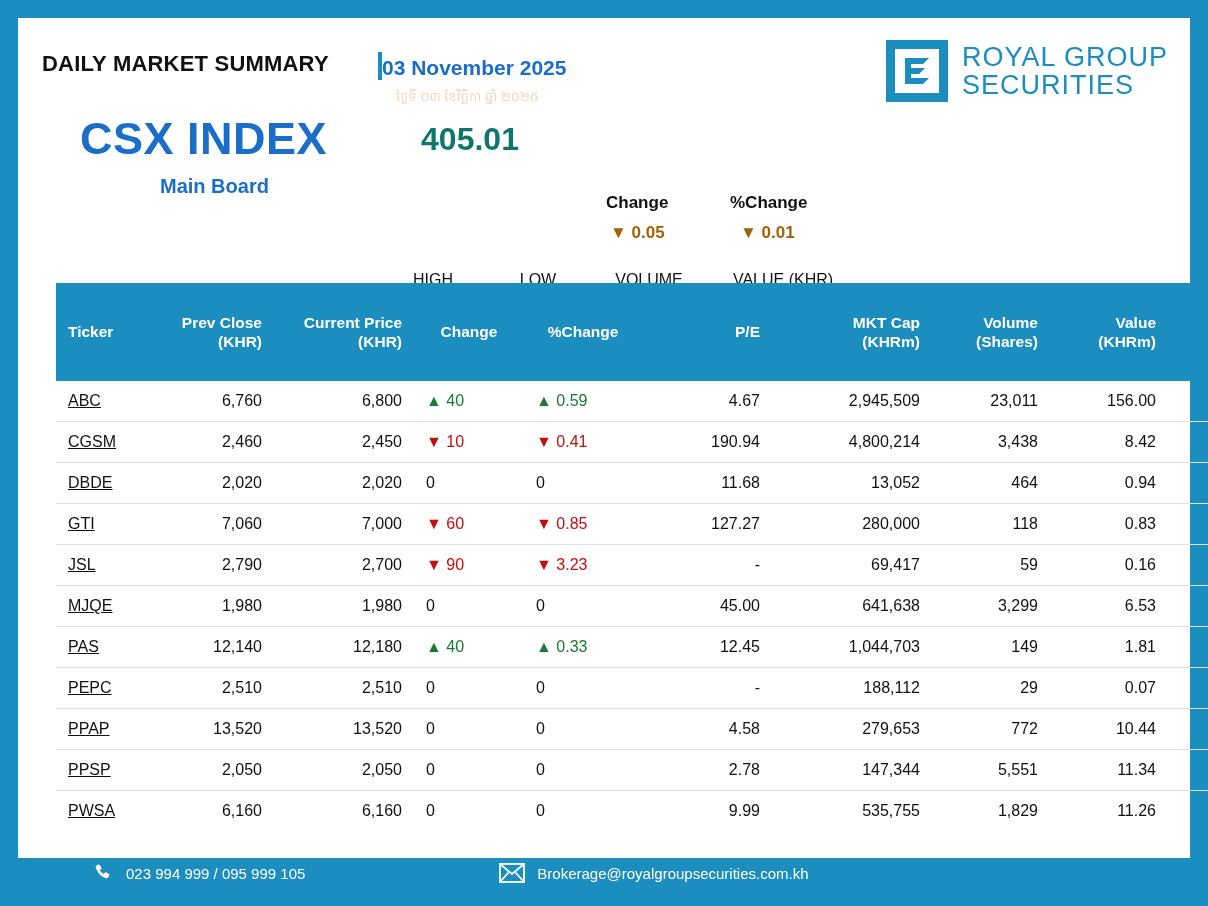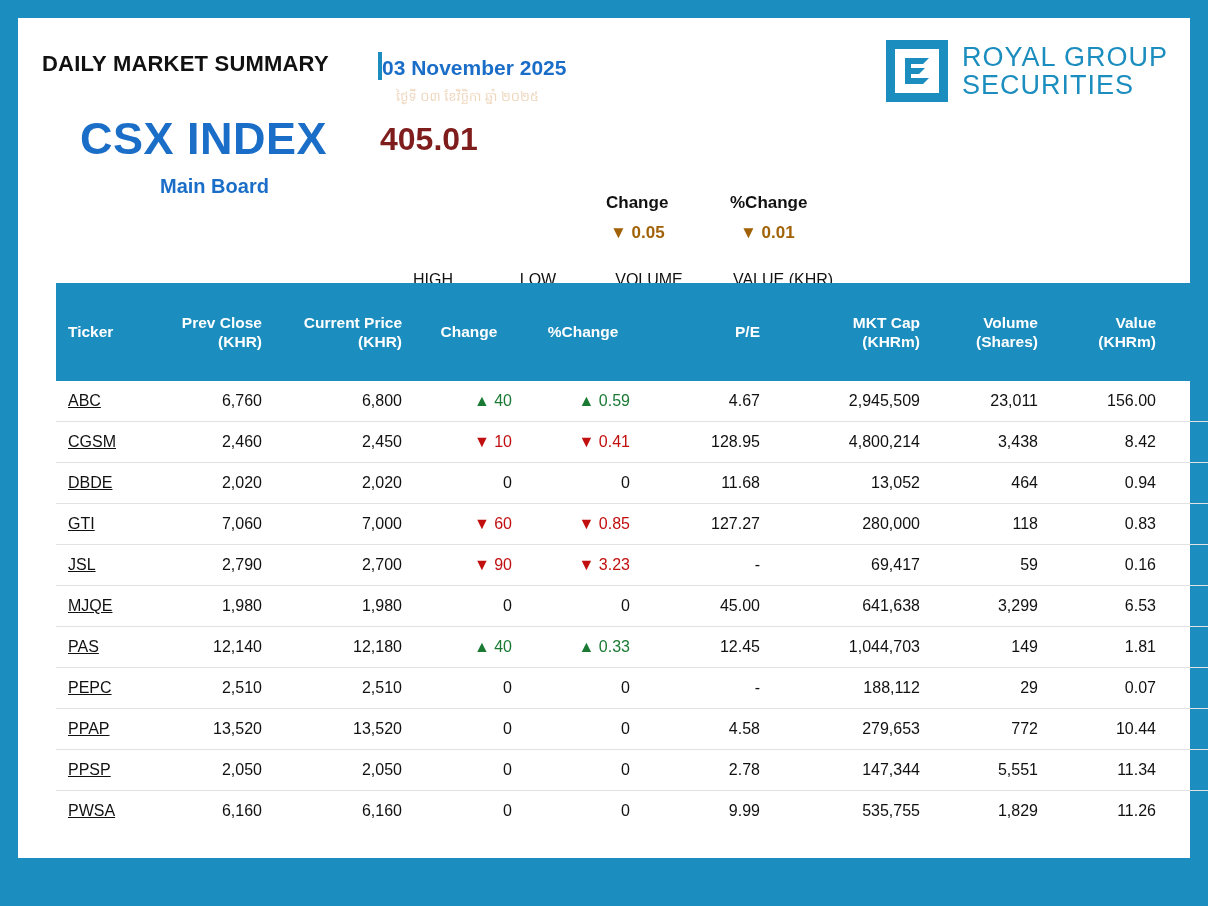--- a/index.html
+++ b/index.html
@@ -120,24 +120,24 @@
     top: 82px;
     font-size: 20px;
     font-weight: bold;
     color: #1b6ec8;
   }
   .index-value {
     position: absolute;
     left: 362px;
     top: 28px;
     width: 180px;
-    text-align: left;
+    text-align: center;
     font-size: 32px;
     font-weight: bold;
-    color: #7f1d1d;
+    color: #0f766e;
   }
   .chg-label {
     position: absolute;
     font-size: 17px;
     font-weight: bold;
     color: #111;
   }
   .chg-val {
     position: absolute;
     font-size: 17px;
@@ -206,21 +206,21 @@
   tbody td {
     font-size: 16px;
     color: #111;
     padding: 11px 12px;
     border-bottom: 1px solid #e2e2e2;
     white-space: nowrap;
   }
   tbody tr:last-child td { border-bottom: none; }
   td.left { text-align: left; text-decoration: underline; }
   td.right { text-align: right; }
-  td.center { text-align: right; }
+  td.center { text-align: left; }
   .up { color: #1a7a34; }
   .down { color: #c10f0f; }
   .flat { color: #111; }
 
   
   col.w-ticker { width: 108px; }
   col.w-prev   { width: 110px; }
   col.w-curr   { width: 140px; }
   col.w-chg    { width: 110px; }
   col.w-pchg   { width: 118px; }
@@ -384,21 +384,21 @@
               <td class="right">23,011</td>
               <td class="right">156.00</td>
               <td class="right">38.82</td>
             </tr>
             <tr>
               <td class="left">CGSM</td>
               <td class="right">2,460</td>
               <td class="right">2,450</td>
               <td class="center down">▼ 10</td>
               <td class="center down">▼ 0.41</td>
-              <td class="right">128.95</td>
+              <td class="right">190.94</td>
               <td class="right">4,800,214</td>
               <td class="right">3,438</td>
               <td class="right">8.42</td>
               <td class="right">2.10</td>
             </tr>
             <tr>
               <td class="left">DBDE</td>
               <td class="right">2,020</td>
               <td class="right">2,020</td>
               <td class="center flat">0</td>
@@ -505,13 +505,33 @@
               <td class="right">11.26</td>
               <td class="right">2.80</td>
             </tr>
           </tbody>
       </table>
       <div class="trading-span">Trading</div>
     </div>
 
   </div>
 
+  <div class="footer">
+    <div class="foot-item foot-phone">
+      <span class="foot-icon">
+        <svg width="22" height="22" viewBox="0 0 24 24" aria-hidden="true">
+          <path d="M6.6 2.8c.6-.4 1.4-.2 1.8.4l1.8 2.8c.4.6.2 1.4-.4 1.8l-1.2.8c.8 2 2.4 3.6 4.4 4.4l.8-1.2c.4-.6 1.2-.8 1.8-.4l2.8 1.8c.6.4.8 1.2.4 1.8l-1.2 1.8c-.5.8-1.5 1.1-2.4.8C10.6 16.3 6 11.7 4.1 6.2c-.3-.9 0-1.9.8-2.4l1.7-1z" fill="#ffffff"></path>
+        </svg>
+      </span>
+      <span>023 994 999 / 095 999 105</span>
+    </div>
+    <div class="foot-item foot-mail">
+      <span class="foot-icon">
+        <svg width="26" height="20" viewBox="0 0 26 20" aria-hidden="true">
+          <rect x="1" y="1" width="24" height="18" fill="none" stroke="#ffffff" stroke-width="1.8"></rect>
+          <path d="M1 1 L13 11 L25 1" fill="none" stroke="#ffffff" stroke-width="1.8"></path>
+          <path d="M1 19 L9.5 9.5 M25 19 L16.5 9.5" fill="none" stroke="#ffffff" stroke-width="1.8"></path>
+        </svg>
+      </span>
+      <span>Brokerage@royalgroupsecurities.com.kh</span>
+    </div>
+  </div>
 </div>
 
 </body></html>

